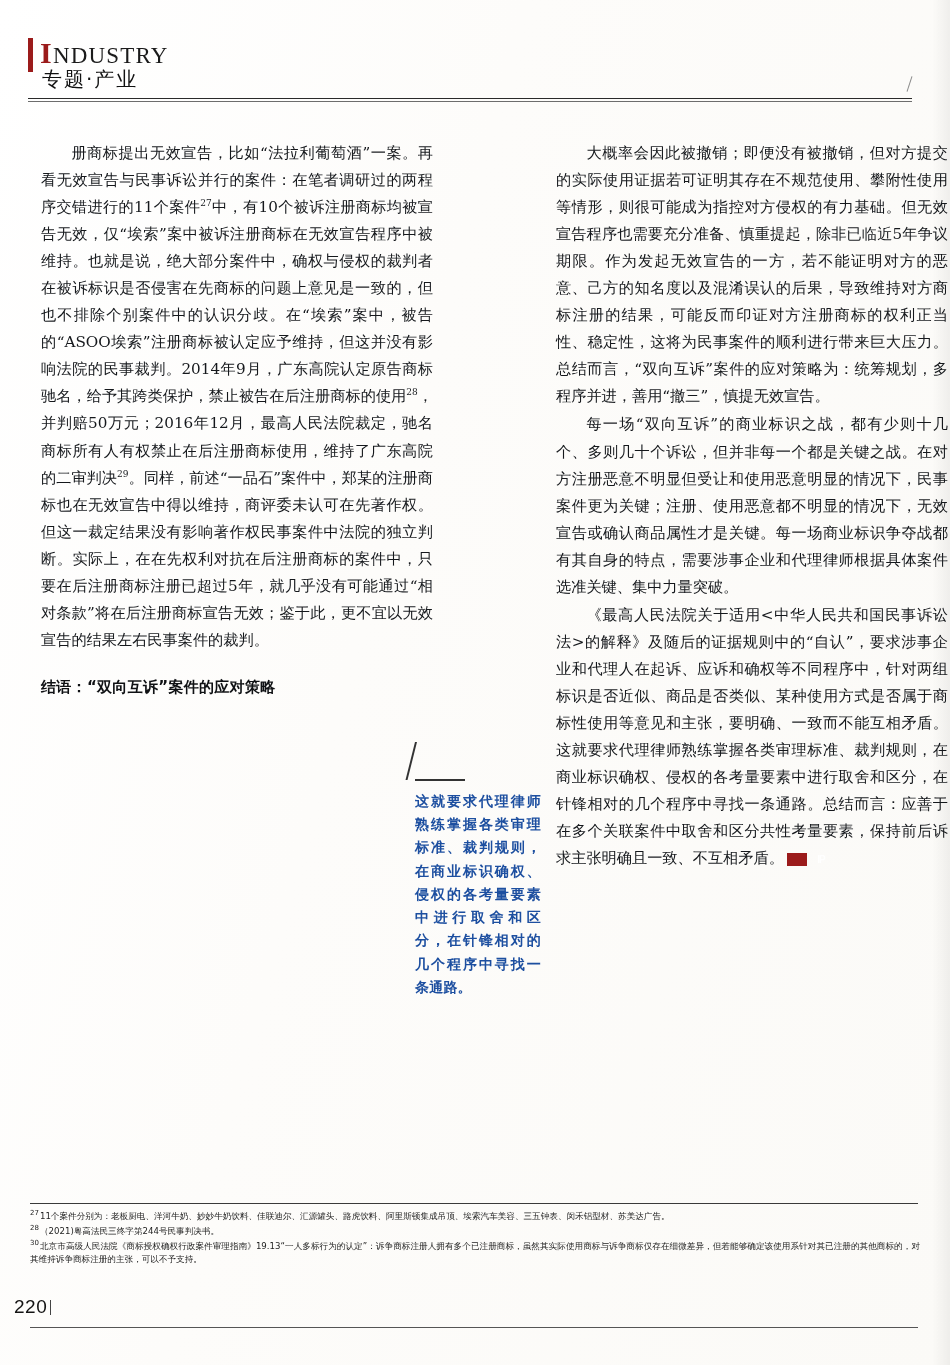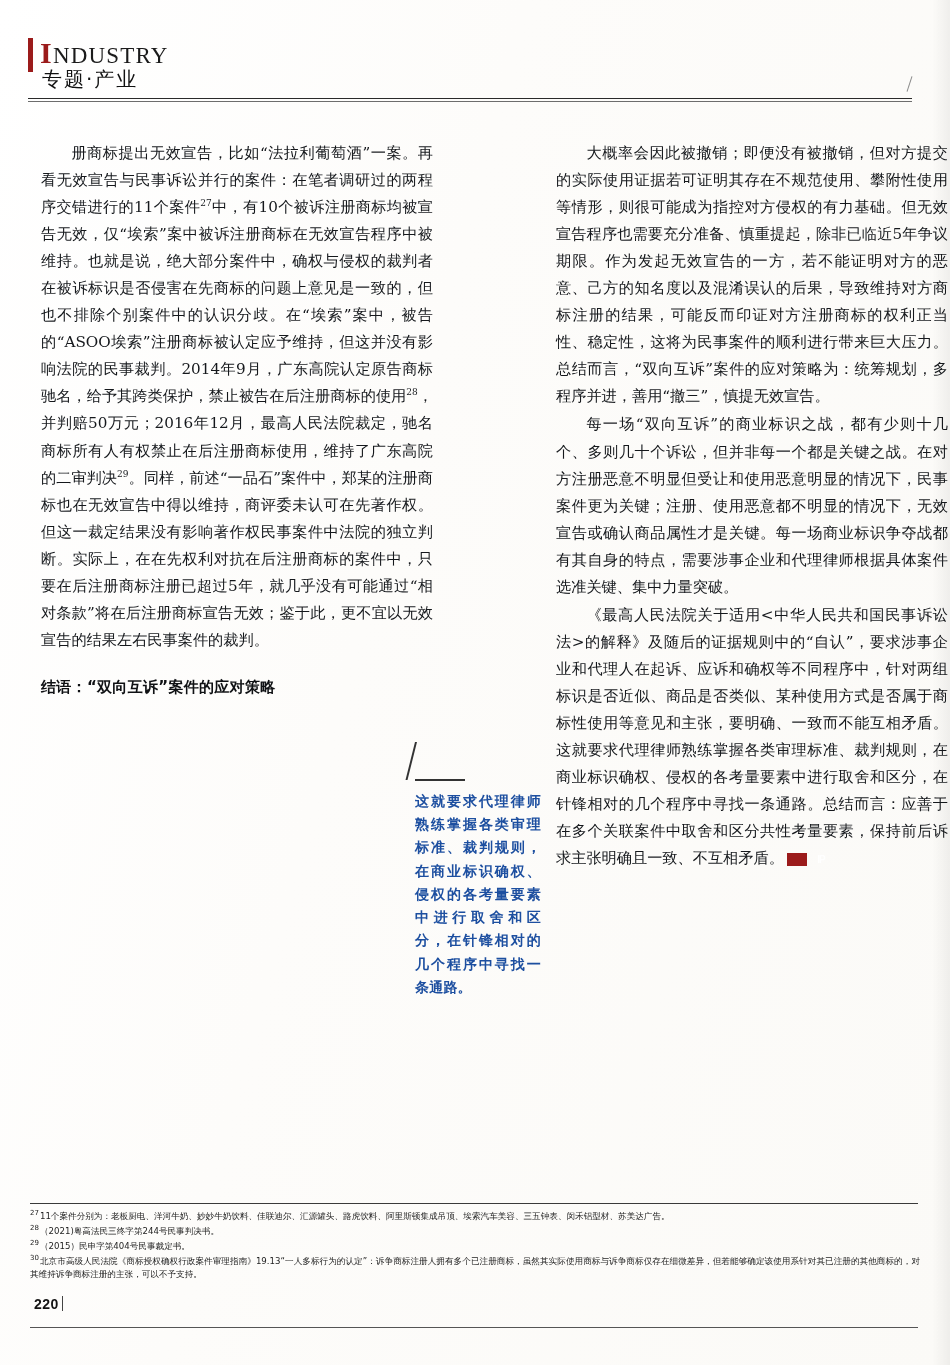--- a/index.html
+++ b/index.html
@@ -212,25 +212,25 @@
     margin-bottom: 2px;
   }
   .footnotes .fn sup {
     font-size: 7px;
     margin-right: 1px;
   }
 
   
   .page-num {
     position: absolute;
-    left: 34px;
+    left: 14px;
     top: 1296px;
     font-family: "Liberation Sans", sans-serif;
-    font-size: 14px;
-    font-weight: bold;
+    font-size: 19px;
+    font-weight: normal;
     color: #141414;
     letter-spacing: 0.5px;
   }
   .page-num .bar {
     display: inline-block;
     width: 1px;
     height: 15px;
     background: #444;
     vertical-align: -2px;
     margin-left: 3px;
@@ -282,20 +282,19 @@
   <div class="col col-right">
     <p>大概率会因此被撤销；即便没有被撤销，但对方提交的实际使用证据若可证明其存在不规范使用、攀附性使用等情形，则很可能成为指控对方侵权的有力基础。但无效宣告程序也需要充分准备、慎重提起，除非已临近5年争议期限。作为发起无效宣告的一方，若不能证明对方的恶意、己方的知名度以及混淆误认的后果，导致维持对方商标注册的结果，可能反而印证对方注册商标的权利正当性、稳定性，这将为民事案件的顺利进行带来巨大压力。总结而言，“双向互诉”案件的应对策略为：统筹规划，多程序并进，善用“撤三”，慎提无效宣告。</p>
     <p>每一场“双向互诉”的商业标识之战，都有少则十几个、多则几十个诉讼，但并非每一个都是关键之战。在对方注册恶意不明显但受让和使用恶意明显的情况下，民事案件更为关键；注册、使用恶意都不明显的情况下，无效宣告或确认商品属性才是关键。每一场商业标识争夺战都有其自身的特点，需要涉事企业和代理律师根据具体案件选准关键、集中力量突破。</p>
     <p><span>《最高人民法院关于适用&lt;中华人民共和国民事诉讼法&gt;的解释》及随后的证据规则中的“自认”，要求涉事企业和代理人在起诉、应诉和确权等不同程序中，针对两组标识是否近似、商品是否类似、某种使用方式是否属于商标性使用等意见和主张，要明确、一致而不能互相矛盾。这就要求代理律师熟练掌握各类审理标准、裁判规则，在商业标识确权、侵权的各考量要素中进行取舍和区分，在针锋相对的几个程序中寻找一条通路。总结而言：应善于在多个关联案件中取舍和区分共性考量要素，保持前后诉求主张明确且一致、不互相矛盾。</span><span class="end-mark">IP</span></p>
   </div>
 
   <div class="footnote-rule"></div>
   <div class="footnotes">
     <div class="fn"><sup>27</sup><span>11个案件分别为：老板厨电、洋河牛奶、妙妙牛奶饮料、佳联迪尔、汇源罐头、路虎饮料、阿里斯顿集成吊顶、埃索汽车美容、三五钟表、闵禾铝型材、苏美达广告。</span></div>
     <div class="fn"><sup>28</sup><span>（2021)粤高法民三终字第244号民事判决书。</span></div>
-    <div class="fn"><sup>29</sup><span>（2015）民申字第404号民事裁定书。</span></div>
     <div class="fn"><sup>30</sup><span>北京市高级人民法院《商标授权确权行政案件审理指南》19.13“一人多标行为的认定”：诉争商标注册人拥有多个已注册商标，虽然其实际使用商标与诉争商标仅存在细微差异，但若能够确定该使用系针对其已注册的其他商标的，对其维持诉争商标注册的主张，可以不予支持。</span></div>
   </div>
 
   <div class="page-num"><span>220</span><span class="bar"></span></div>
   <div class="footer-rule"></div>
   <div class="edge-shadow"></div>
 </div>
 
 </body></html>

